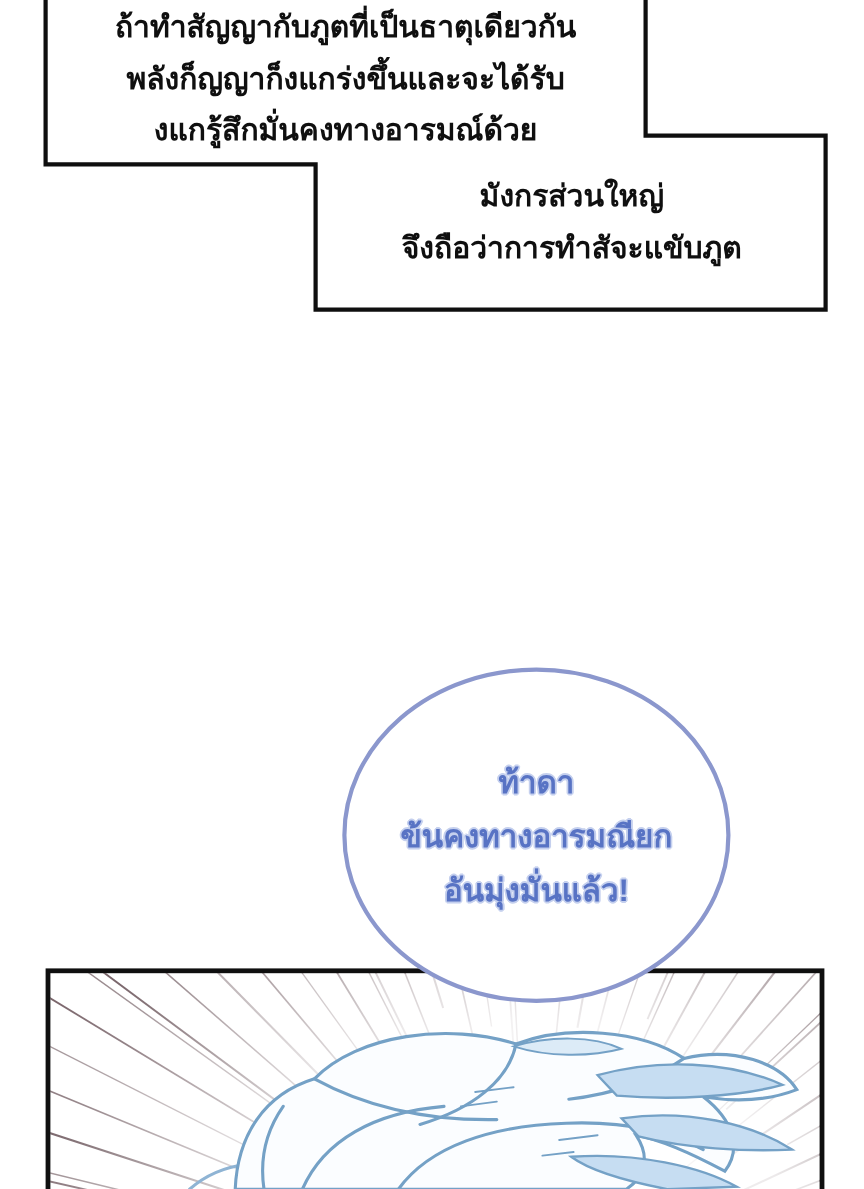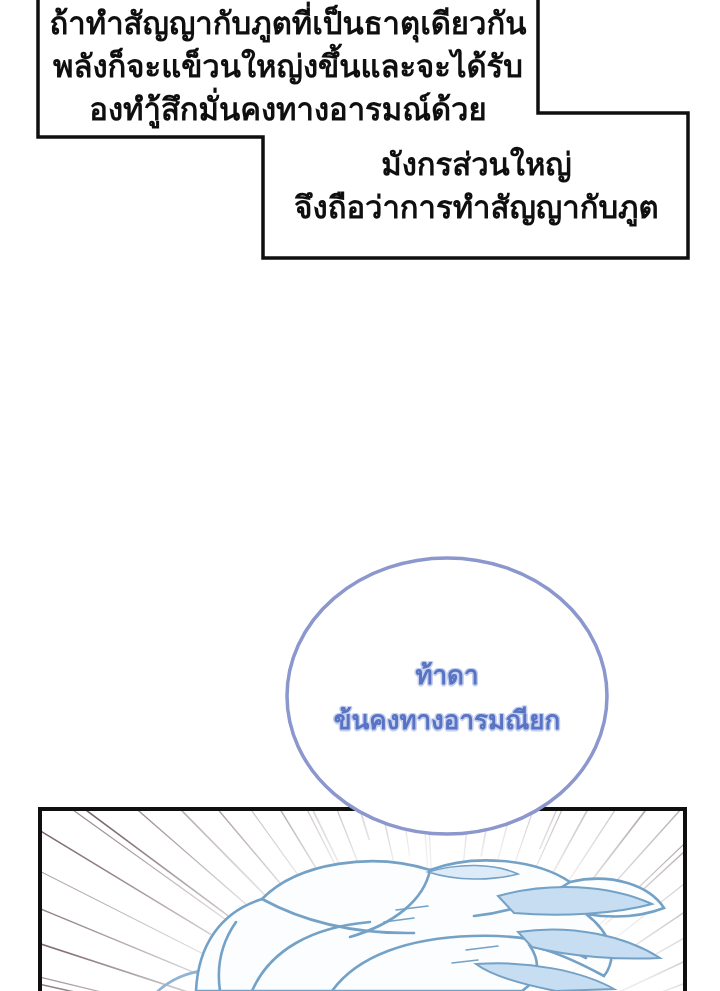--- a/index.html
+++ b/index.html
@@ -8,21 +8,21 @@
     background: #ffffff;
     font-family: "Liberation Sans", sans-serif;
     overflow: hidden;
   }
   .page { position: relative; width: 720px; height: 991px; background: var(--page-bg, #fff); }
   svg.art { position: absolute; left: 0; top: 0; width: 720px; height: 991px; display: block; }
 
   .textlayer { position: absolute; display: flex; flex-direction: column; justify-content: center; text-align: center; pointer-events: none; }
 
   .narration { color: var(--ink, #0f0f0f); font-weight: 700; }
-  .narration .line { font-size: 31px; line-height: 43px; white-space: nowrap; }
+  .narration .line { font-size: 25px; line-height: 43px; white-space: nowrap; }
 
   .box-top    { left: 40px;  top: -8px;  width: 496px; height: 148px; }
   .box-bottom { left: 265px; top: 114px; width: 423px; height: 144px; }
 
   .bubble-text { left: 287px; top: 630px; width: 320px; height: 135px; }
   .bubble-text .line {
     font-size: 26px; line-height: 45px; white-space: nowrap;
     font-weight: 700; color: var(--bubble-text, #5873c4);
     text-shadow:
       -1.5px 0 var(--bubble-halo, #c5d0ee), 1.5px 0 var(--bubble-halo, #c5d0ee),
@@ -117,27 +117,28 @@
       <rect x="40" y="809" width="645" height="220" style="fill:none;stroke:var(--ink,#0f0f0f);stroke-width:4"></rect>
     </g>
 
     <path style="fill:#ffffff;stroke:var(--ink,#0f0f0f);stroke-width:3.5" d="M 38,-20 L 538,-20 L 538,113 L 688,113 L 688,258 L 263,258 L 263,137 L 38,137 Z"></path>
 
     <ellipse cx="447" cy="696" rx="160" ry="138" style="fill:#ffffff;stroke:var(--bubble-border,#8b97cd);stroke-width:3.5"></ellipse>
   </svg>
 
   <div class="textlayer narration box-top">
     <div class="line">ถ้าทำสัญญากับภูตที่เป็นธาตุเดียวกัน</div>
-    <div class="line">พลังก็จะแข็วนใหญ่งขึ้นและจะได้รับ</div>
-    <div class="line">องทำู้สึกมั่นคงทางอารมณ์ด้วย</div>
+    <div class="line">พลังก็ญญาก็งแกร่งขึ้นและจะได้รับ</div>
+    <div class="line">งแกรู้สึกมั่นคงทางอารมณ์ด้วย</div>
   </div>
 
   <div class="textlayer narration box-bottom">
     <div class="line">มังกรส่วนใหญ่</div>
-    <div class="line">จึงถือว่าการทำสัญญากับภูต</div>
+    <div class="line">จึงถือว่าการทำสัจะแขับภูต</div>
   </div>
 
   <div class="textlayer bubble-text">
     <div class="line">ท้าดา</div>
     <div class="line">ข้นคงทางอารมณียก</div>
+    <div class="line">อันมุ่งมั่นแล้ว!</div>
   </div>
 
 </div>
 
 </body></html>

